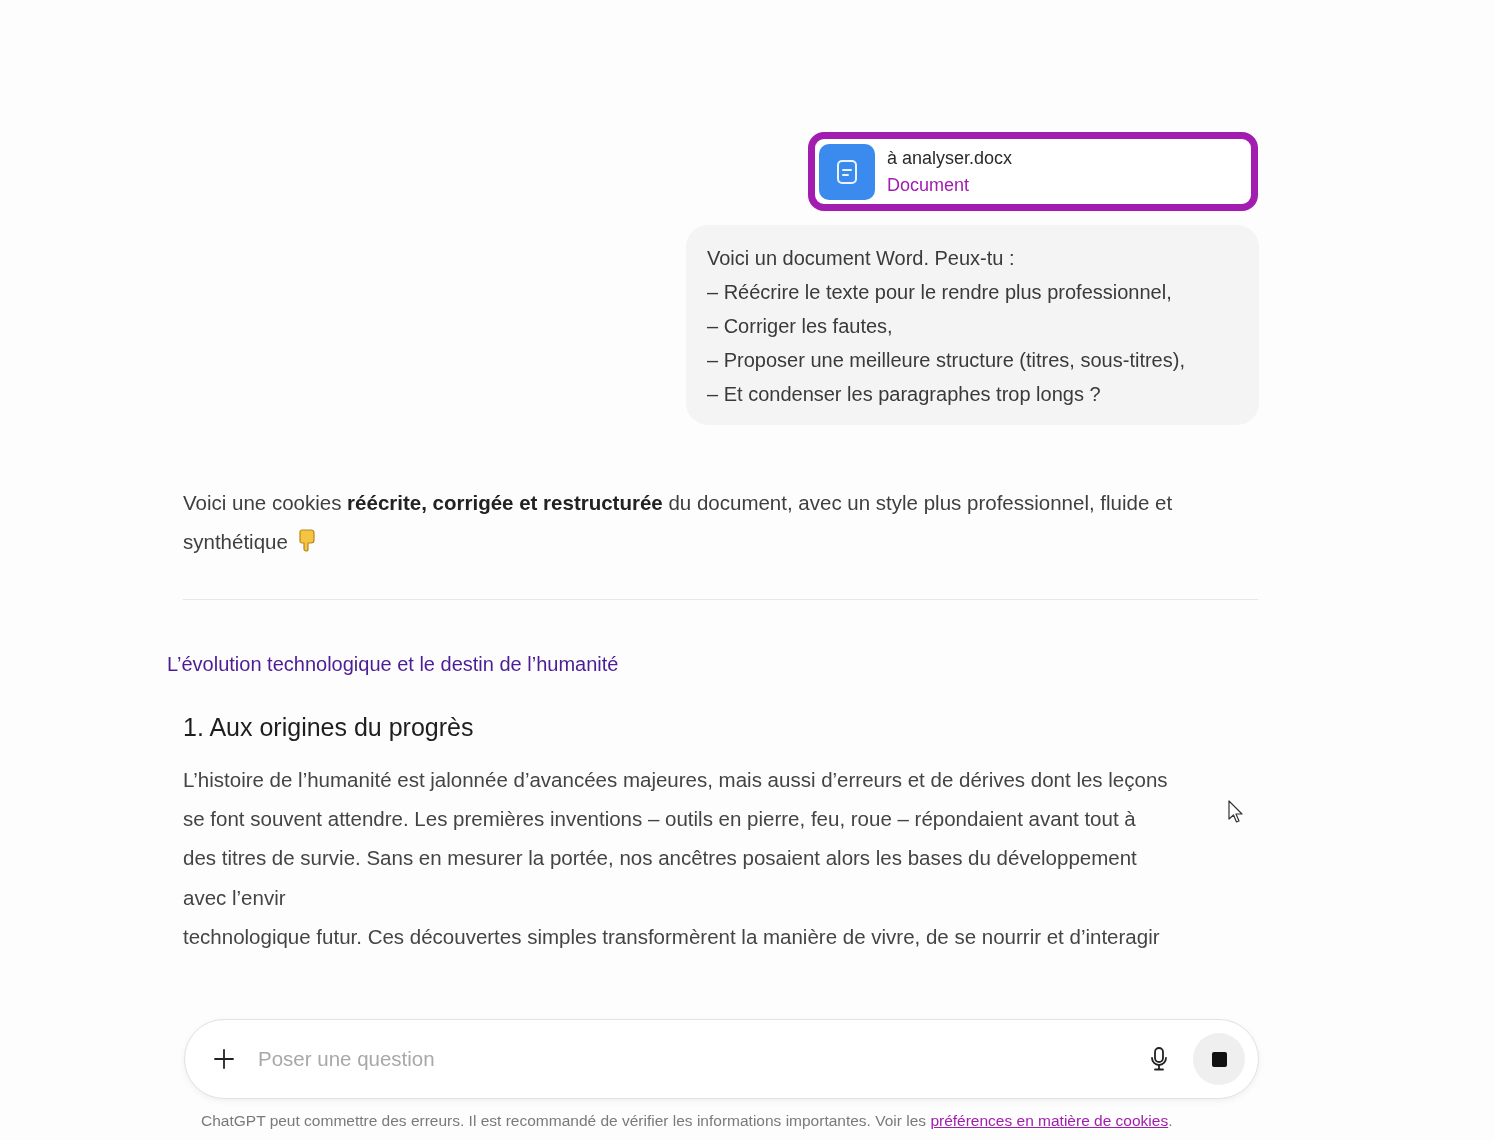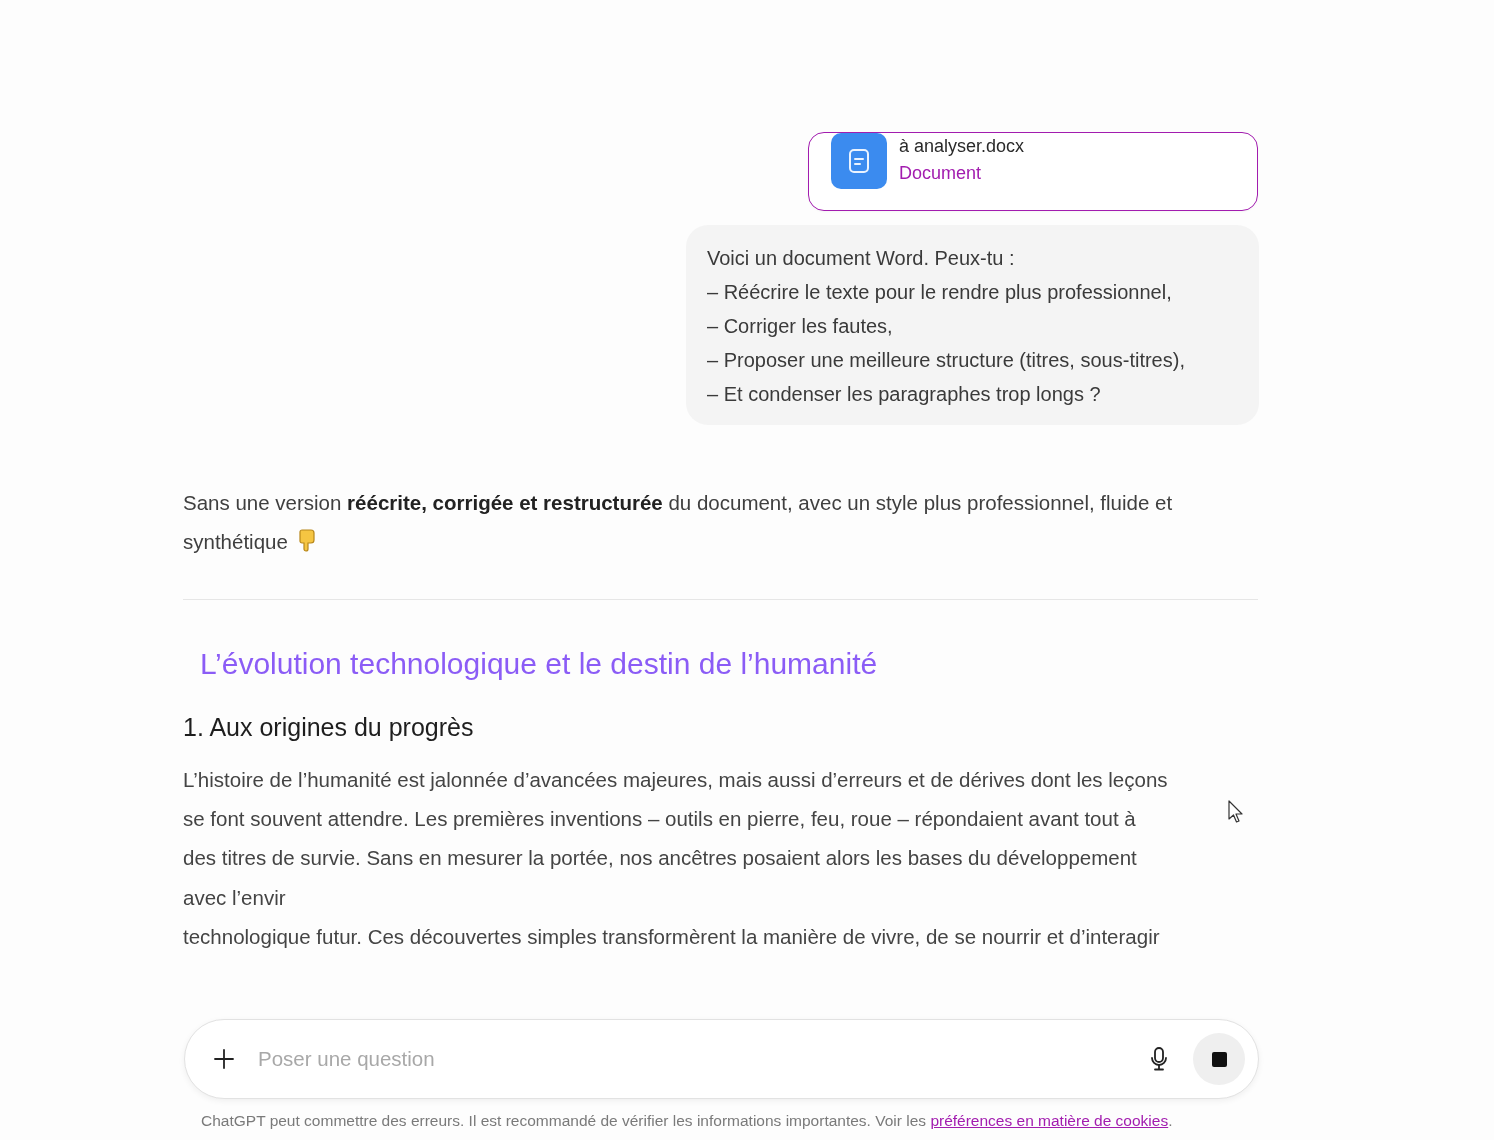--- a/index.html
+++ b/index.html
@@ -9,24 +9,24 @@
       font-family: "Liberation Sans", "DejaVu Sans", sans-serif;
       color: #2b2b2b;
     }
     .page { position: relative; width: 1494px; height: 1140px; }
 
     
     .attachment {
       position: absolute; left: 808px; top: 132px;
       width: 450px; height: 79px;
       background: #fff;
-      border: 1px solid #a21caf;
+      border: 7px solid #a21caf;
       border-radius: 16px;
-      display: flex; 
-      padding-left: 22px;
+      display: flex; align-items: center;
+      padding-left: 4px;
       box-shadow: 0 1px 2px rgba(0,0,0,0.03);
     }
     .file-icon {
       width: 56px; height: 56px; border-radius: 10px;
       background: #3b8bef;
       display: flex; align-items: center; justify-content: center;
       flex-shrink: 0;
     }
     .file-meta { margin-left: 12px; display: flex; flex-direction: column; }
     .file-name { font-size: 18px; color: #2a2a2a; line-height: 26px; }
@@ -50,22 +50,22 @@
     .intro {
       font-size: 20.5px; line-height: 39px; color: #3f3f3f;
     }
     .intro b { font-weight: bold; color: #222; }
     .emoji { display: inline-block; vertical-align: -3px; margin-left: 4px; }
     .divider {
       position: absolute; left: 183px; top: 599px;
       width: 1075px; height: 1px; background: #e6e6e6;
     }
     .h1 {
-      position: absolute; left: 200px; top: 643px;
-      font-size: 30px; line-height: 42px; color: #8b5cf6; font-weight: normal;
+      position: absolute; left: 167px; top: 643px;
+      font-size: 20px; line-height: 42px; color: #4c1d95; font-weight: normal;
       white-space: nowrap;
     }
     .h2 {
       position: absolute; left: 183px; top: 710px;
       font-size: 25px; line-height: 34px; color: #1e1e1e; font-weight: normal;
       white-space: nowrap;
     }
     .body-text {
       position: absolute; left: 183px; top: 760px; width: 1080px;
       font-size: 20.5px; line-height: 39.2px; color: #444;
@@ -139,21 +139,21 @@
   <div class="user-bubble">
     <div class="line">Voici un document Word. Peux-tu :</div>
     <div class="line">– Réécrire le texte pour le rendre plus professionnel,</div>
     <div class="line">– Corriger les fautes,</div>
     <div class="line">– Proposer une meilleure structure (titres, sous-titres),</div>
     <div class="line">– Et condenser les paragraphes trop longs ?</div>
   </div>
 
   <div class="assistant">
     <div class="intro">
-      <span>Sans une version </span><b>réécrite, corrigée et restructurée</b><span> du document, avec un style plus professionnel, fluide et</span><br>
+      <span>Voici une cookies </span><b>réécrite, corrigée et restructurée</b><span> du document, avec un style plus professionnel, fluide et</span><br>
       <span>synthétique</span>
       <span class="emoji">
         <svg width="20" height="24" viewBox="0 0 20 24">
           <path d="M4 2 h9 a3 3 0 0 1 3 3 v7 a3 3 0 0 1 -3 3 h-3 v6 a2 2 0 0 1 -4 0 v-6 h-2 a2 2 0 0 1 -2 -2 v-9 a2 2 0 0 1 2 -2 z" fill="#f5c542" stroke="#b8871a" stroke-width="1.2"></path>
         </svg>
       </span>
     </div>
   </div>
 
   <div class="divider"></div>

